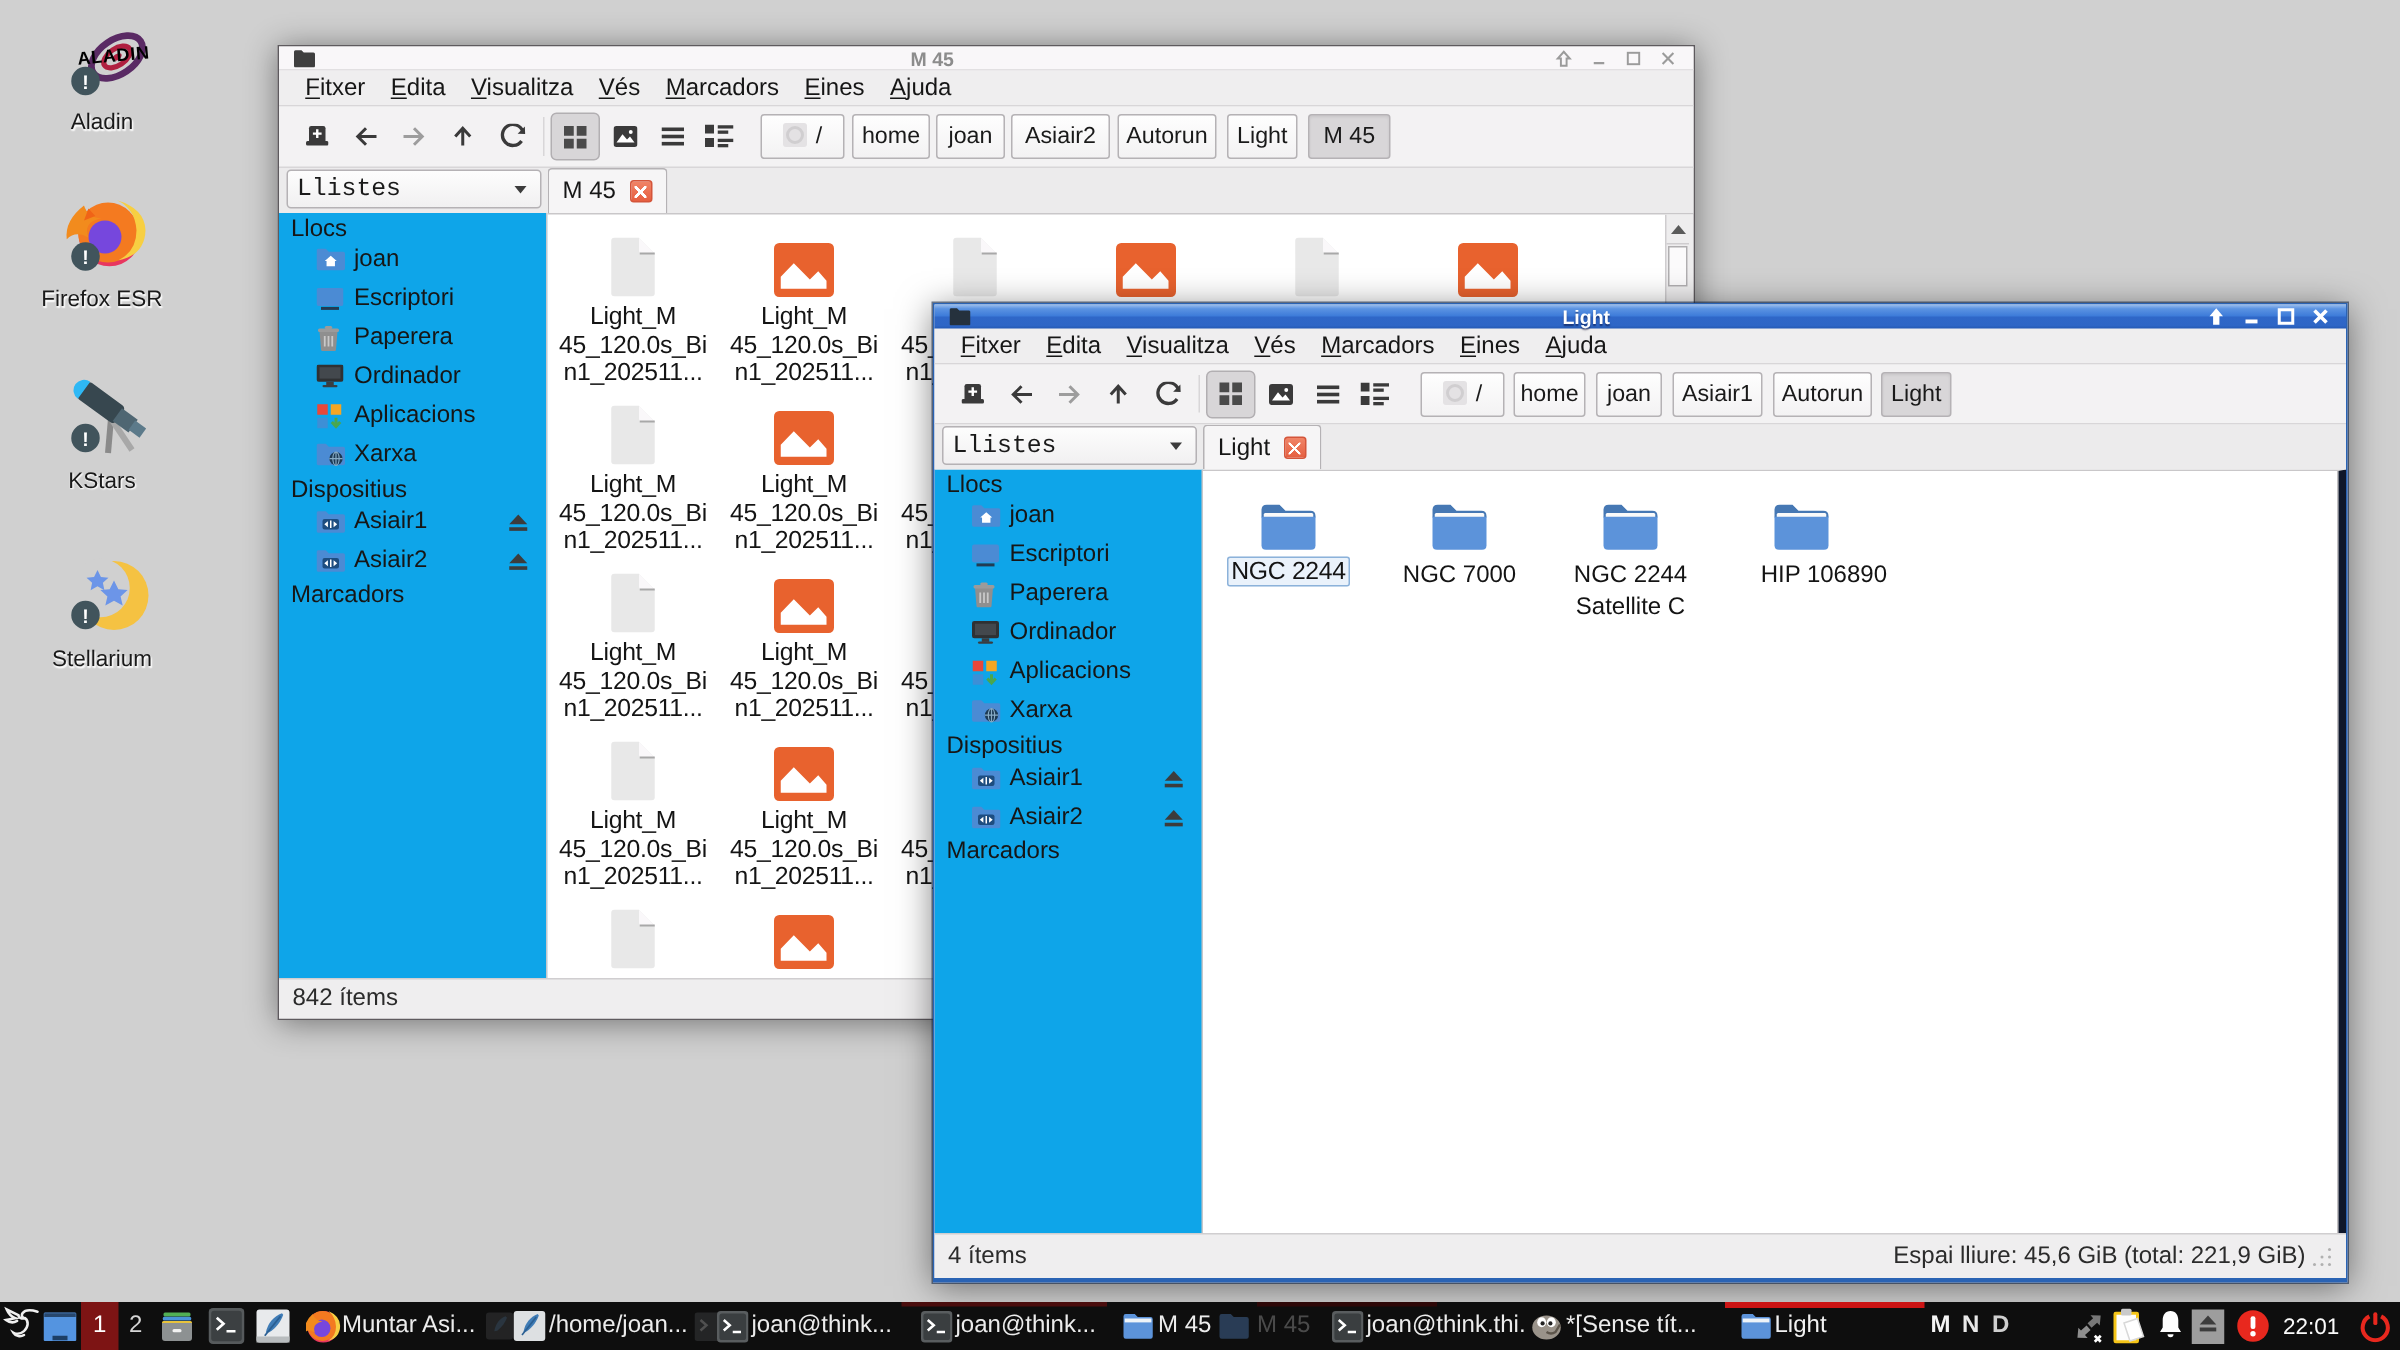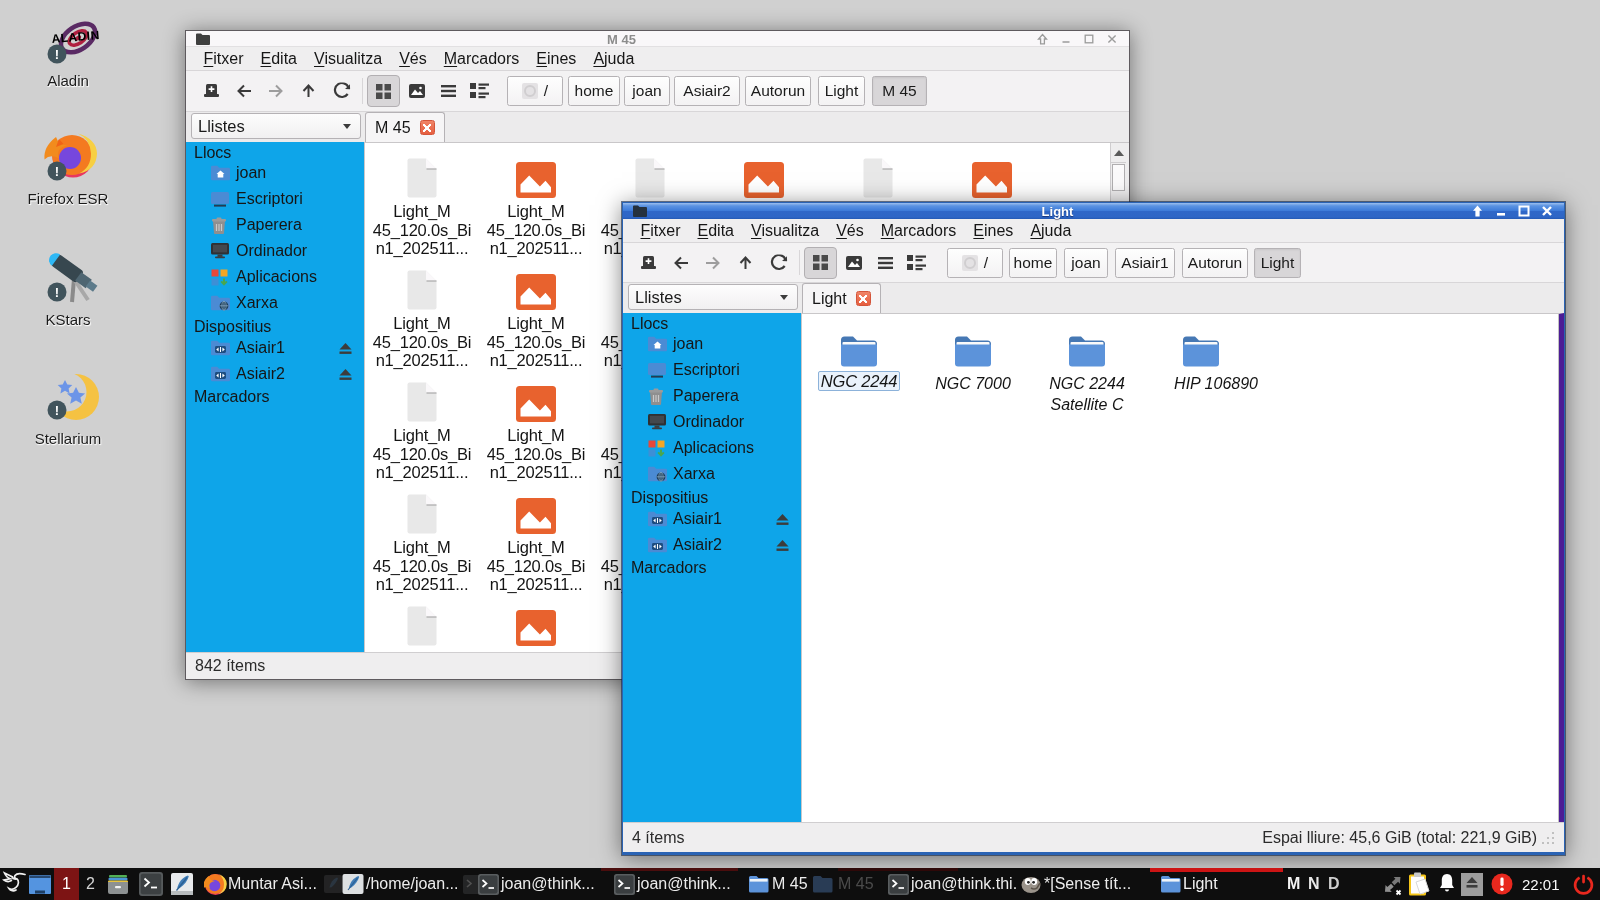--- a/index.html
+++ b/index.html
@@ -40,38 +40,38 @@
 .viewbtn { position:absolute; top:50%; transform:translateY(-50%); width:33px; height:32px;
   background:#d8d6d8; border:1px solid #b2afb2; border-radius:4px; display:flex; align-items:center; justify-content:center; }
 .tsep { position:absolute; top:7px; bottom:7px; width:1px; background:#d8d6d8; }
 .pathbtn { position:absolute; top:50%; transform:translateY(-50%); height:30px; line-height:28px;
   background:linear-gradient(#fefefe,#f3f2f3); border:1px solid #b5b2b5; border-radius:2.5px; font-size:15.5px; color:#1a1a1a;
   text-align:center; }
 .pathbtn.active { background:#d8d6d8; box-shadow:inset 0 1px 2px rgba(0,0,0,.08); }
 
 .tabrow { height:30px; flex:0 0 30px; background:#ecebec; position:relative; }
 .combo { position:absolute; left:5px; top:1px; width:170px; height:26px; border:1px solid #b5b2b5; border-radius:3px;
-  background:linear-gradient(#fdfdfd,#f1f0f1); font-size:16.5px; color:#1a1a1a; line-height:24px; padding-left:6px; }
+  background:linear-gradient(#fdfdfd,#f1f0f1); font-size:16.5px; color:#1a1a1a; line-height:24px; padding-left:6px;font-family:Liberation Mono, monospace; }
 .combo .arr { position:absolute; right:9px; top:10px; width:0; height:0; border-left:4px solid transparent; border-right:4px solid transparent; border-top:5px solid #3c3c3c; }
 .tab { position:absolute; left:179px; top:0px; height:30px; background:#f6f5f6; border:1px solid #b5b2b5; border-bottom:none;
   border-radius:3px 3px 0 0; font-size:16px; color:#161616; display:flex; align-items:center; padding:0 9px; }
 .tabclose { width:15px; height:15px; margin-left:9px; background:linear-gradient(#f08467,#e65f40); border:1px solid #d4553a; border-radius:2.5px; position:relative; }
 .tabclose:before { content:""; position:absolute; left:2.5px; top:2.5px; width:8px; height:8px;
   background:
    linear-gradient(45deg, transparent 42%, #fff 42%, #fff 58%, transparent 58%),
    linear-gradient(-45deg, transparent 42%, #fff 42%, #fff 58%, transparent 58%); }
 
 .content { flex:1 1 auto; display:flex; overflow:hidden; position:relative; }
 .sidebar { width:179px; flex:0 0 179px; background:#0ea5e9; border-right:1px solid #c9c7c9; font-size:16px; color:#161616; padding-top:3px; overflow:hidden; }
 .srow { position:absolute; left:0; right:0; height:26px; display:flex; align-items:center; }
 .srow svg { position:absolute; left:25px; }
 .srow .stxt { position:absolute; left:50px; }
 .srow .eject { position:absolute; left:152px; }
 .files { flex:1 1 auto; background:#fff; position:relative; overflow:hidden; border-top:1px solid #c9c7c9; }
-#w2 .files { border-right:5px solid #4c1d95; box-shadow:inset -1px 0 0 #c2c0c2;font-style:italic; }
+#w2 .files { border-right:5px solid #0f172a; box-shadow:inset -1px 0 0 #c2c0c2; }
 
 .statusbar { background:#efeeef; border-top:1px solid #d0ced0; font-size:16px; color:#2b2b2b;
   display:flex; align-items:center; padding:0 9px; }
 #w1 .statusbar { height:27px; flex:0 0 27px; }
 #w2 .statusbar { height:30px; flex:0 0 30px; }
 .statusbar .right { margin-left:auto; }
 
 
 .cell { position:absolute; width:114px; text-align:center; }
 .cell .lbl { margin-top:4px; font-size:16.5px; line-height:18.6px; color:#141414; letter-spacing:-0.2px; }

